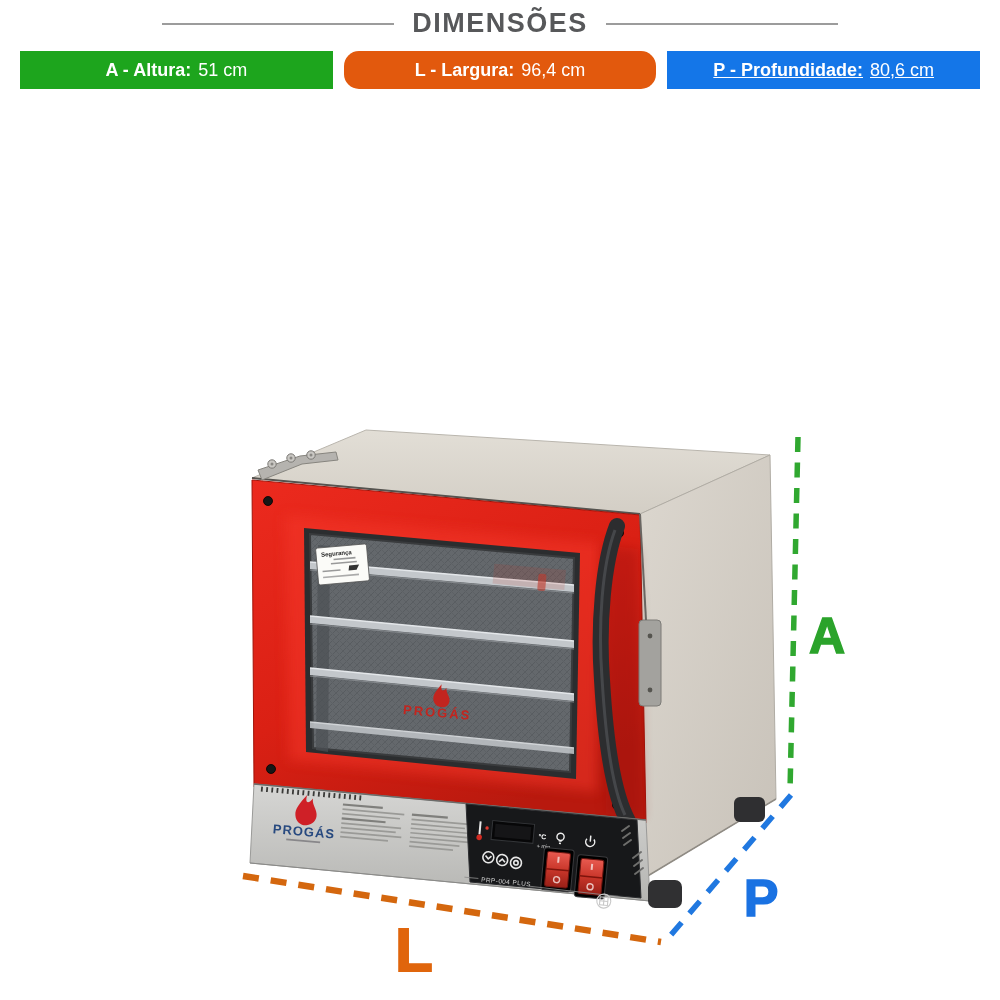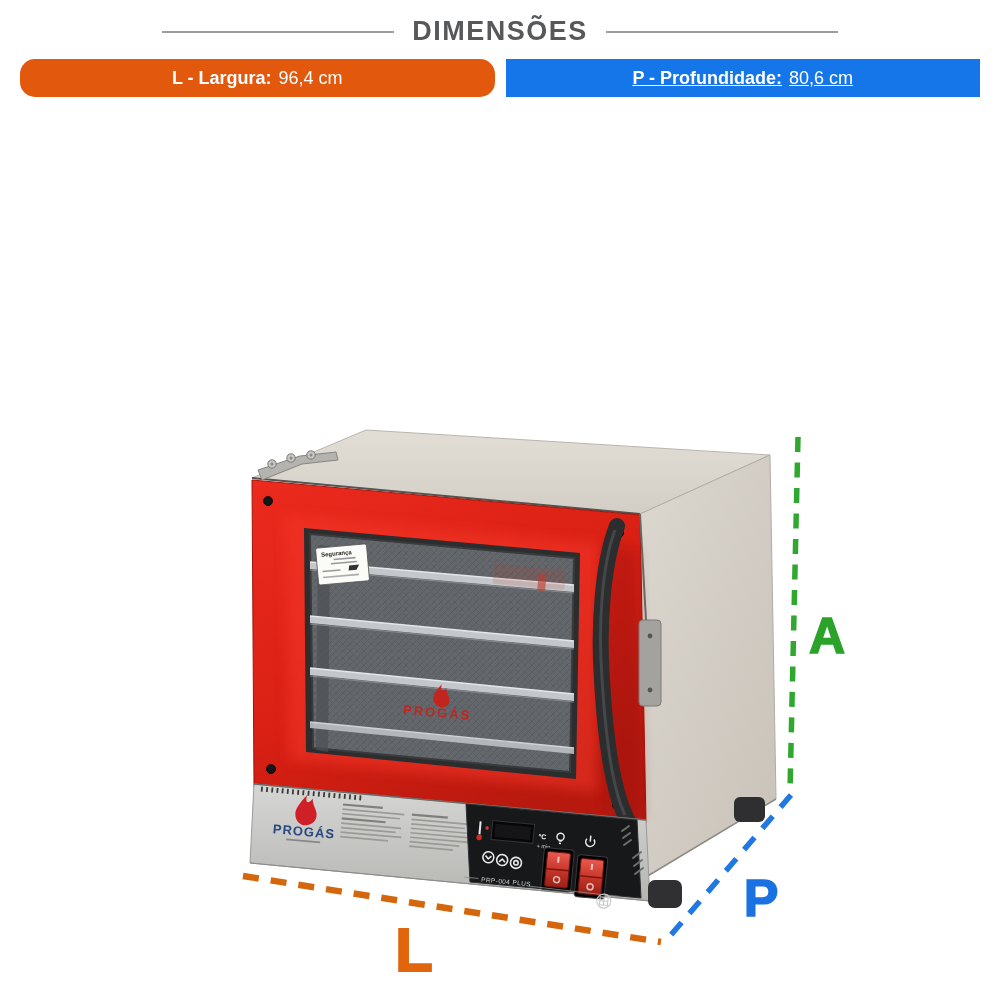--- a/index.html
+++ b/index.html
@@ -1,18 +1,18 @@
 <!DOCTYPE html>
 <html><head>
 <meta charset="utf-8">
 <style>
   html,body{margin:0;padding:0;background:#fff;}
   .page{position:relative;width:1000px;height:1000px;background:#ffffff;overflow:hidden;
         font-family:"Liberation Sans","DejaVu Sans",sans-serif;}
-  header{display:flex;align-items:center;justify-content:center;gap:18px;padding-top:16px;}
+  header{display:flex;align-items:center;justify-content:center;gap:18px;padding-top:8px;}
   .rule{width:232px;height:2px;background:#9c9c9c;}
   h1{margin:0;font-size:27px;font-weight:bold;letter-spacing:1.5px;color:#57585a;}
   .banners{display:flex;gap:11px;margin:12px 20px 0 20px;}
   .banner{flex:1;height:38px;display:flex;align-items:center;justify-content:center;
           color:#fff;font-size:18px;white-space:nowrap;}
   .banner b{margin-right:7px;font-weight:bold;}
   .scene{position:absolute;left:0;top:0;width:1000px;height:1000px;}
   svg text{font-family:"Liberation Sans","DejaVu Sans",sans-serif;}
 </style>
 </head>
@@ -20,20 +20,24 @@
 
 <div class="page">
 
   <header>
     <span class="rule"></span>
     <h1 style="color: rgb(87, 88, 90);">DIMENSÕES</h1>
     <span class="rule"></span>
   </header>
 
   <div class="banners">
+    <div class="banner" style="background-color: rgb(29, 165, 29);">
+      <b>A - Altura:</b>
+      <span>51 cm</span>
+    </div>
     <div class="banner" style="background-color: rgb(226, 89, 13); border-radius: 15px;">
       <b>L - Largura:</b>
       <span>96,4 cm</span>
     </div>
     <div class="banner" style="background-color: rgb(20, 118, 232); text-decoration: underline;">
       <b>P - Profundidade:</b>
       <span>80,6 cm</span>
     </div>
   </div>
 

